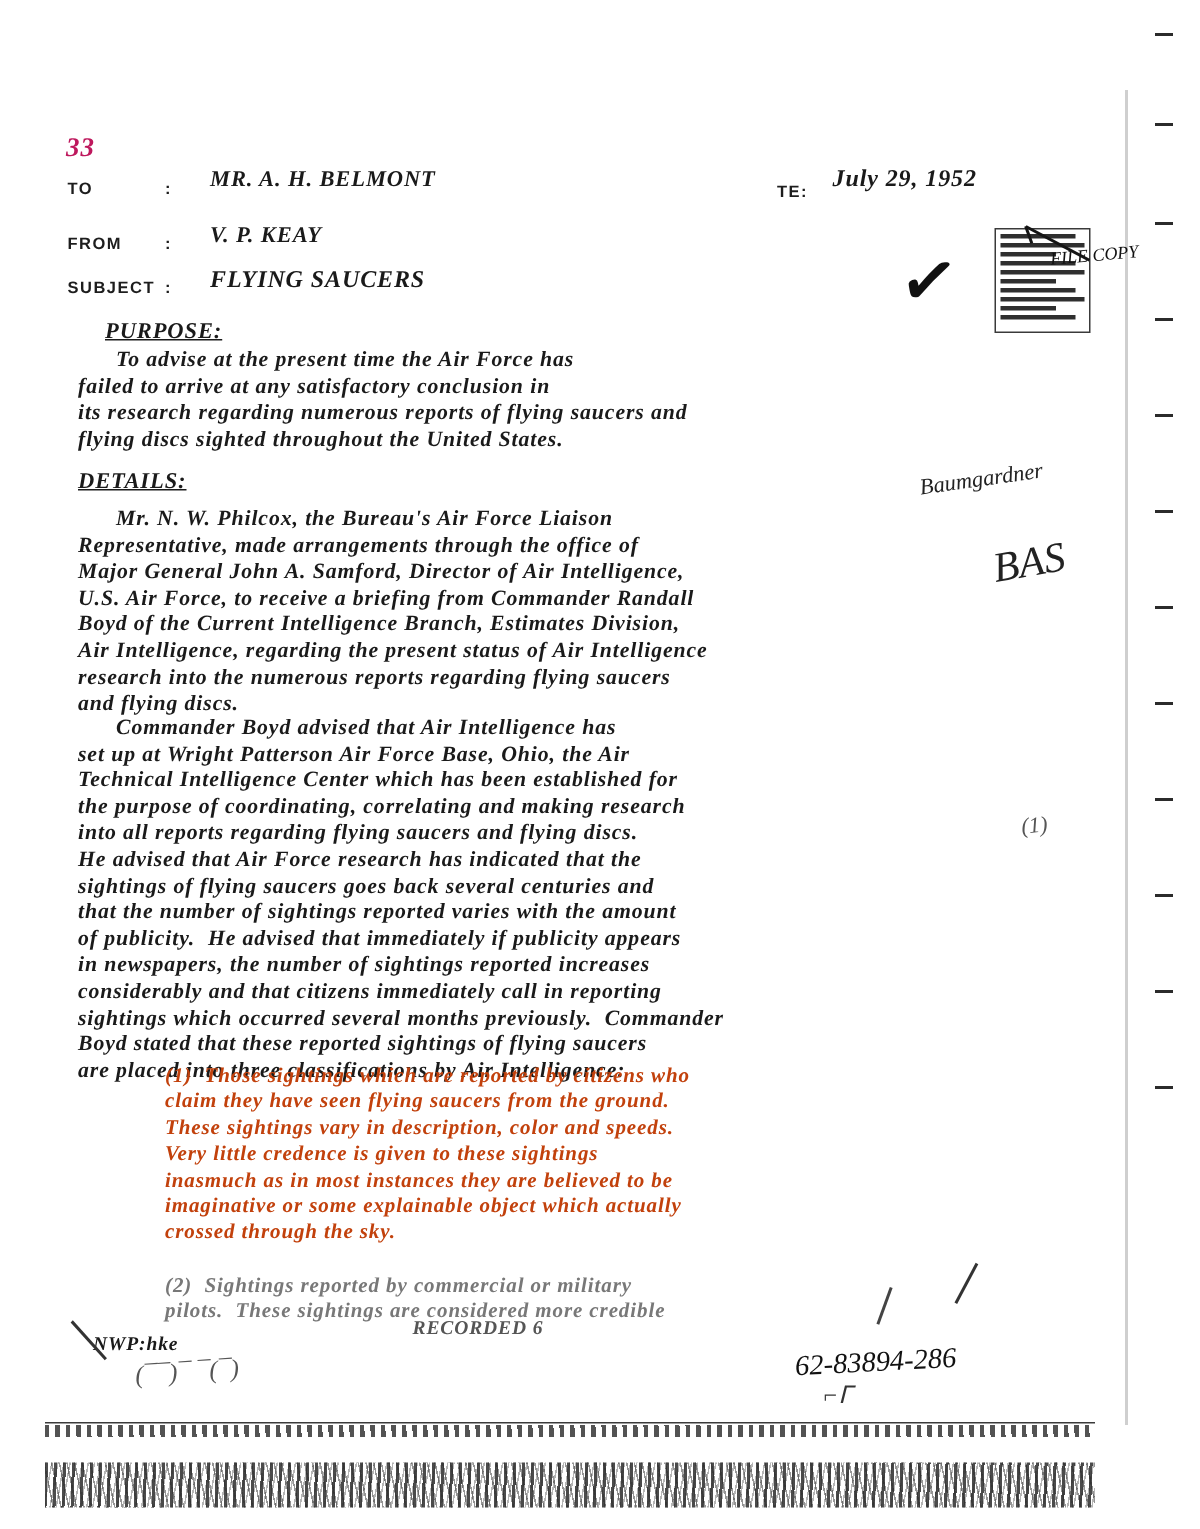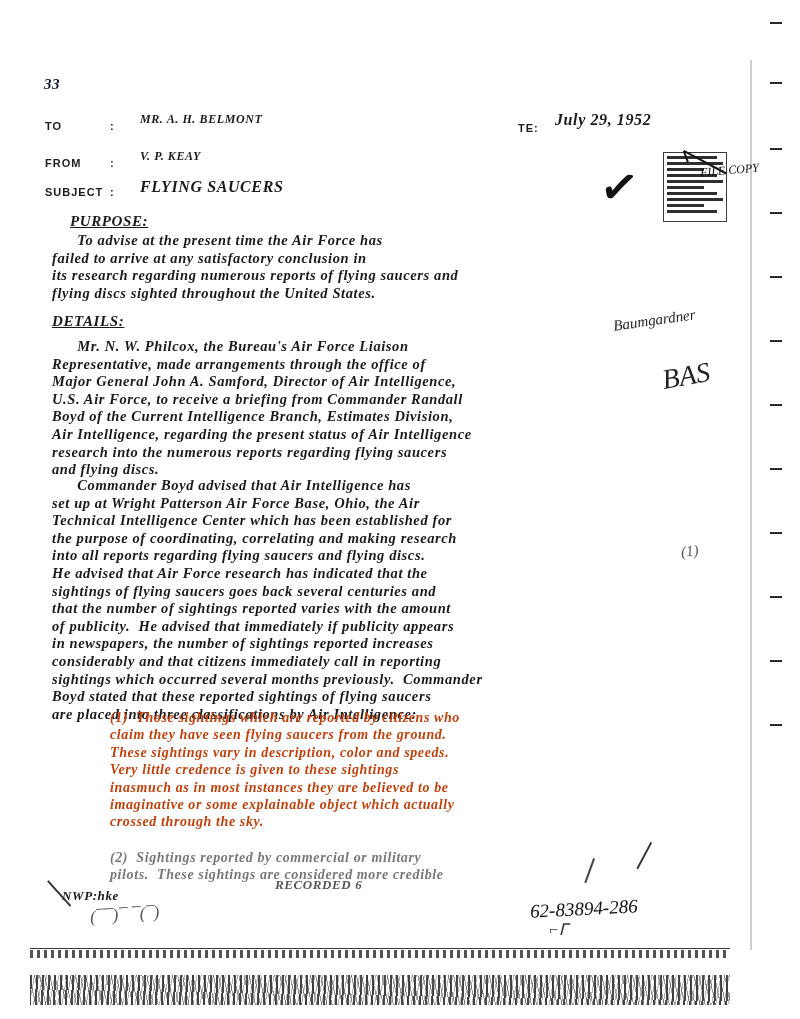--- a/index.html
+++ b/index.html
@@ -55,21 +55,21 @@
   .hdr-label {
     position: absolute;
     font-family: "Liberation Sans", sans-serif;
     font-size: 11px;
     font-weight: bold;
     letter-spacing: 1px;
     color: #1d1d1d;
   }
   .hdr-value {
     position: absolute;
-    font-size: 12px;
+    font-size: 15px;
   }
 
   .section-head {
     position: absolute;
     font-size: 15px;
     text-decoration: underline;
   }
 
   .para {
     position: absolute;
@@ -207,21 +207,21 @@
   <div class="edge-mark" style="left:770px; top:340px;"></div>
   <div class="edge-mark" style="left:770px; top:404px;"></div>
   <div class="edge-mark" style="left:770px; top:468px;"></div>
   <div class="edge-mark" style="left:770px; top:532px;"></div>
   <div class="edge-mark" style="left:770px; top:596px;"></div>
   <div class="edge-mark" style="left:770px; top:660px;"></div>
   <div class="edge-mark" style="left:770px; top:724px;"></div>
 
   <div class="right-edge-line"></div>
 
-  <div class="tw" style="position:absolute; left:44px; top:76px; font-size:15px; color:#0f172a;">33</div>
+  <div class="tw" style="position:absolute; left:44px; top:88px; font-size:18px; color:#be185d;">33</div>
 
   <div class="doc-body">
 
     <div class="hdr-label" style="left:45px; top:120px;">TO</div>
     <div class="hdr-label" style="left:110px; top:120px;">:</div>
     <div class="tw hdr-value" style="left:140px; top:112px;">MR. A. H. BELMONT</div>
 
     <div class="hdr-label" style="left:45px; top:157px;">FROM</div>
     <div class="hdr-label" style="left:110px; top:157px;">:</div>
     <div class="tw hdr-value" style="left:140px; top:149px;">V. P. KEAY</div>

